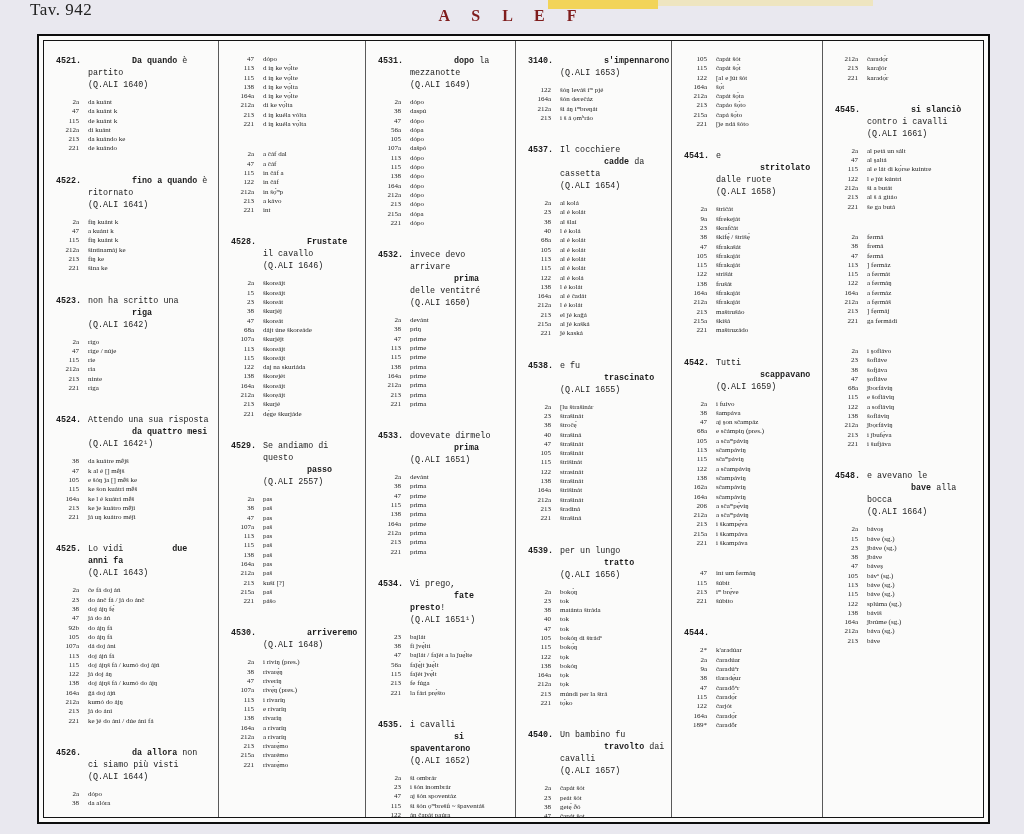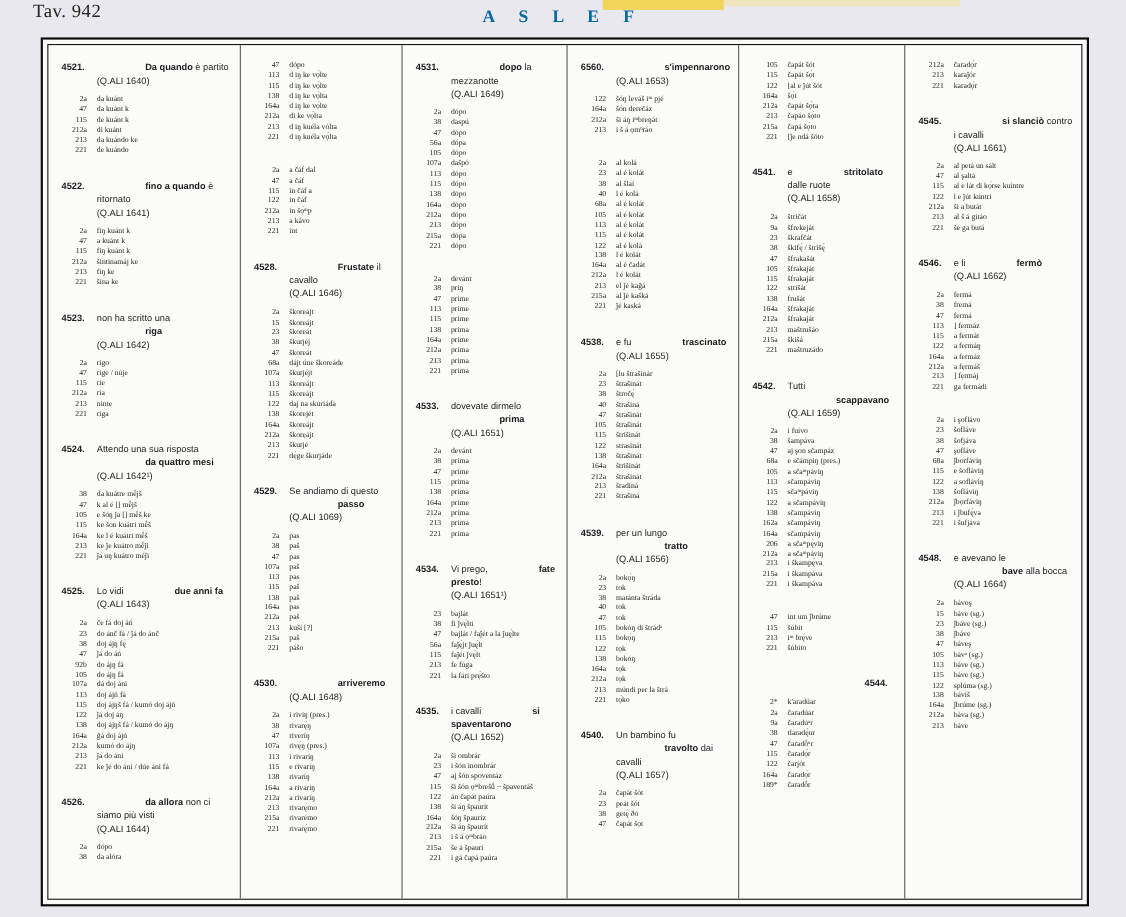--- a/index.html
+++ b/index.html
@@ -6,30 +6,30 @@
   body{
     width:1024px;height:834px;overflow:hidden;position:relative;
     background:#e9e8ef;
     font-family:"Liberation Serif", serif;
     color:#1c1c1c;
   }
   .scan-strip{position:absolute;top:0;left:548px;width:110px;height:9px;background:#f2d34f;opacity:.95;}
   .scan-strip2{position:absolute;top:0;left:658px;width:215px;height:6px;background:#efe3b4;opacity:.8;}
   .plate-label{position:absolute;top:0;left:30px;font-size:17px;letter-spacing:.5px;color:#222;}
   .atlas-title{position:absolute;top:7px;left:0;width:1024px;text-align:center;
-    font-size:16px;font-weight:bold;letter-spacing:9px;color:#0369a1;}
+    font-size:16px;font-weight:bold;letter-spacing:9px;color:#7f1d1d;}
   .frame{position:absolute;left:37px;top:34px;width:949px;height:786px;
     border:2.5px solid #0d0d0d;background:#fbfbfa;box-shadow:0 0 0 1px #fbfbfa inset;}
   .frame-inner{position:absolute;left:4px;top:4px;right:4px;bottom:4px;border:1.3px solid #141414;overflow:hidden;}
   .columns{display:grid;grid-template-columns:175px 147px 150px 156px 151px 1fr;height:100%;}
   .col{overflow:hidden;padding:14px 4px 0 12px;border-right:1px solid #5a5a5a;}
   .col:last-child{border-right:none;}
   .block{margin-bottom:21px;}
-  .block-header{display:flex;font-family:Liberation Sans, sans-serif;
-    font-size:8.4px;line-height:12px;margin-bottom:7px;justify-content:flex-end;}
+  .block-header{display:flex;font-family:Liberation Mono, monospace;
+    font-size:8.4px;line-height:12px;margin-bottom:7px;}
   .num{width:32px;flex-shrink:0;font-weight:bold;}
   .title-wrap{flex:1;padding-right:2px;}
   .title b{font-weight:bold;padding-left:44px;}
   .ref{font-weight:normal;}
   .rows{}
   .row{display:flex;font-size:7px;line-height:9.3px;}
   .code{width:23px;flex-shrink:0;text-align:right;margin-right:9px;}
   .form{flex:1;white-space:nowrap;}
 </style>
 </head>
@@ -417,21 +417,21 @@
                 <span class="code">221</span>
                 <span class="form">dẹ́ge škurjáde</span>
               </div>
             </div>
           </div>
           <div class="block">
             <div class="block-header">
               <span class="num">4529.</span>
               <div class="title-wrap">
                 <div class="title">Se andiamo di questo <b>passo</b></div>
-                <div class="ref">(Q.ALI 1069)</div>
+                <div class="ref">(Q.ALI 2557)</div>
               </div>
             </div>
             <div class="rows">
               <div class="row">
                 <span class="code">2a</span>
                 <span class="form">pas</span>
               </div>
               <div class="row">
                 <span class="code">38</span>
                 <span class="form">paš</span>
@@ -600,20 +600,27 @@
                 <span class="code">215a</span>
                 <span class="form">dópa</span>
               </div>
               <div class="row">
                 <span class="code">221</span>
                 <span class="form">dópo</span>
               </div>
             </div>
           </div>
           <div class="block">
+            <div class="block-header">
+              <span class="num">4532.</span>
+              <div class="title-wrap">
+                <div class="title">invece devo arrivare <b>prima</b> delle ventitré</div>
+                <div class="ref">(Q.ALI 1650)</div>
+              </div>
+            </div>
             <div class="rows">
               <div class="row">
                 <span class="code">2a</span>
                 <span class="form">devánt</span>
               </div>
               <div class="row">
                 <span class="code">38</span>
                 <span class="form">priŋ</span>
               </div>
               <div class="row">
@@ -788,21 +795,21 @@
               <div class="row">
                 <span class="code">221</span>
                 <span class="form">i gá čapá paúra</span>
               </div>
             </div>
           </div>
         </div>
         <div class="col">
           <div class="block">
             <div class="block-header">
-              <span class="num">6560.</span>
+              <span class="num">3140.</span>
               <div class="title-wrap">
                 <div class="title"><b>s'impennarono</b></div>
                 <div class="ref">(Q.ALI 1653)</div>
               </div>
             </div>
             <div class="rows">
               <div class="row">
                 <span class="code">122</span>
                 <span class="form">šóŋ leváš iᵐ pjé</span>
               </div>
@@ -814,20 +821,27 @@
                 <span class="code">212a</span>
                 <span class="form">ši áŋ iᵐbreŋát</span>
               </div>
               <div class="row">
                 <span class="code">213</span>
                 <span class="form">i š á ọmᵇráo</span>
               </div>
             </div>
           </div>
           <div class="block">
+            <div class="block-header">
+              <span class="num">4537.</span>
+              <div class="title-wrap">
+                <div class="title">Il cocchiere <b>cadde</b> da cassetta</div>
+                <div class="ref">(Q.ALI 1654)</div>
+              </div>
+            </div>
             <div class="rows">
               <div class="row">
                 <span class="code">2a</span>
                 <span class="form">al kolá</span>
               </div>
               <div class="row">
                 <span class="code">23</span>
                 <span class="form">al é kolát</span>
               </div>
               <div class="row">
@@ -1214,21 +1228,21 @@
               <div class="row">
                 <span class="code">221</span>
                 <span class="form">i škampáva</span>
               </div>
             </div>
           </div>
           <div class="block">
             <div class="rows">
               <div class="row">
                 <span class="code">47</span>
-                <span class="form">int um ǰbrúme</span>
+                <span class="form">int um fermáŋ</span>
               </div>
               <div class="row">
                 <span class="code">115</span>
                 <span class="form">šúbit</span>
               </div>
               <div class="row">
                 <span class="code">213</span>
                 <span class="form">iᵐ brę́ve</span>
               </div>
               <div class="row">
@@ -1331,27 +1345,20 @@
                 <span class="code">213</span>
                 <span class="form">al š á gitáo</span>
               </div>
               <div class="row">
                 <span class="code">221</span>
                 <span class="form">še ga butá</span>
               </div>
             </div>
           </div>
           <div class="block">
-            <div class="block-header">
-              <span class="num">4546.</span>
-              <div class="title-wrap">
-                <div class="title">e li <b>fermò</b></div>
-                <div class="ref">(Q.ALI 1662)</div>
-              </div>
-            </div>
             <div class="rows">
               <div class="row">
                 <span class="code">2a</span>
                 <span class="form">fermá</span>
               </div>
               <div class="row">
                 <span class="code">38</span>
                 <span class="form">fremá</span>
               </div>
               <div class="row">

